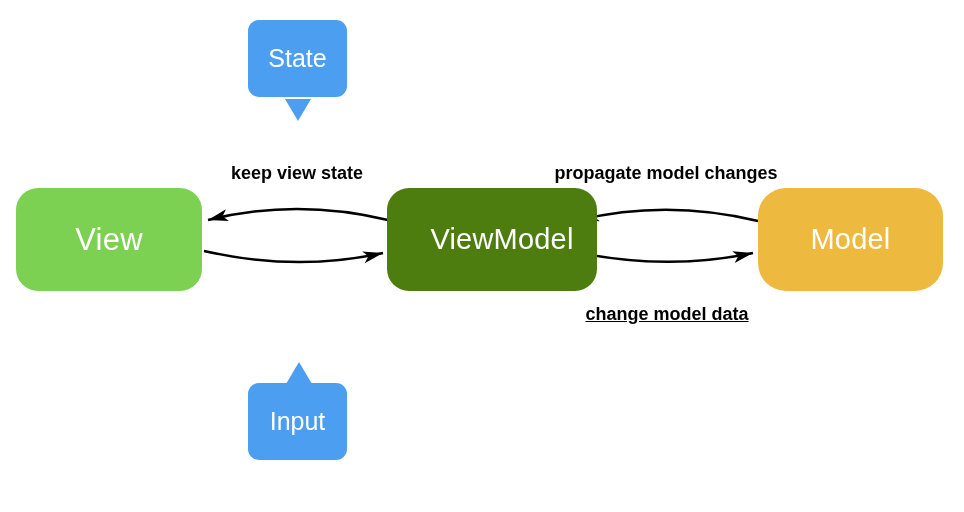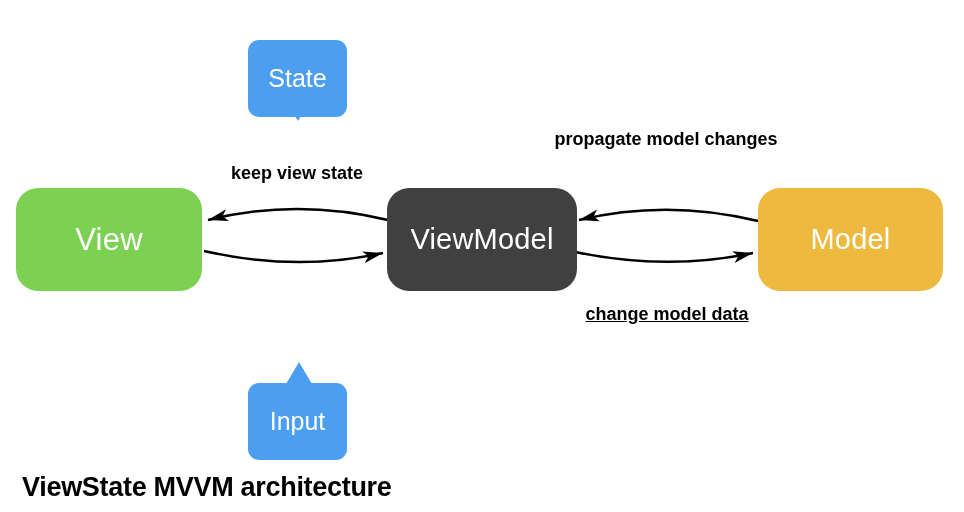--- a/index.html
+++ b/index.html
@@ -41,44 +41,46 @@
   }
   .node-view {
     left: 16px; top: 188px;
     width: 186px; height: 103px;
     background: #7CD152;
   }
   .node-view .node-label { font-size: 31px; }
   .node-viewmodel {
     left: 387px; top: 188px;
     width: 190px; height: 103px;
-    background: #404040;
+    background: #4d7c0f;
+    padding-left: 20px;
   }
   .node-viewmodel .node-label { font-size: 29px; }
   .node-model {
     left: 758px; top: 188px;
     width: 185px; height: 103px;
     background: #EDB93E;
+    border-radius: 28px;
   }
   .node-model .node-label { font-size: 29px; }
 
   .callout-body {
     position: absolute;
     width: 99px;
     height: 77px;
     background: #4B9EF0;
     border-radius: 11px;
     display: flex;
     align-items: center;
     justify-content: center;
     color: #ffffff;
     font-size: 25px;
     font-weight: 500;
   }
-  .callout-state .callout-body { left: 248px; top: 40px; }
+  .callout-state .callout-body { left: 248px; top: 20px; }
   .callout-input .callout-body { left: 248px; top: 383px; align-items: center; }
   .callout-tail {
     position: absolute;
     width: 0; height: 0;
   }
   .tail-down {
     left: 285px; top: 99px;
     border-left: 13px solid transparent;
     border-right: 13px solid transparent;
     border-top: 22px solid #4B9EF0;
@@ -94,21 +96,21 @@
     position: absolute;
     transform: translateX(-50%);
     text-align: center;
     font-size: 18px;
     line-height: 23px;
     font-weight: bold;
     color: #000000;
     white-space: nowrap;
   }
   .lbl-keep    { left: 297px; top: 130px; margin-top: 32px; }
-  .lbl-prop    { left: 666px; top: 128px; }
+  .lbl-prop    { left: 666px; top: 162px; }
   .lbl-notify  { left: 297px; top: 303px; }
   .lbl-change  { left: 667px; top: 303px; text-decoration: underline; }
 
   .diagram-title {
     position: absolute;
     left: 22px; top: 471px;
     font-size: 27px;
     line-height: 32px;
     font-weight: bold;
     color: #000000;
@@ -165,15 +167,14 @@
 
   <div class="edge-label lbl-prop">
     <div>propagate model changes</div>
   </div>
 
 
   <div class="edge-label lbl-change">
     <div>change model data</div>
   </div>
 
-  <div class="diagram-title">ViewState MVVM architecture</div>
 
 </div>
 
 </body></html>

